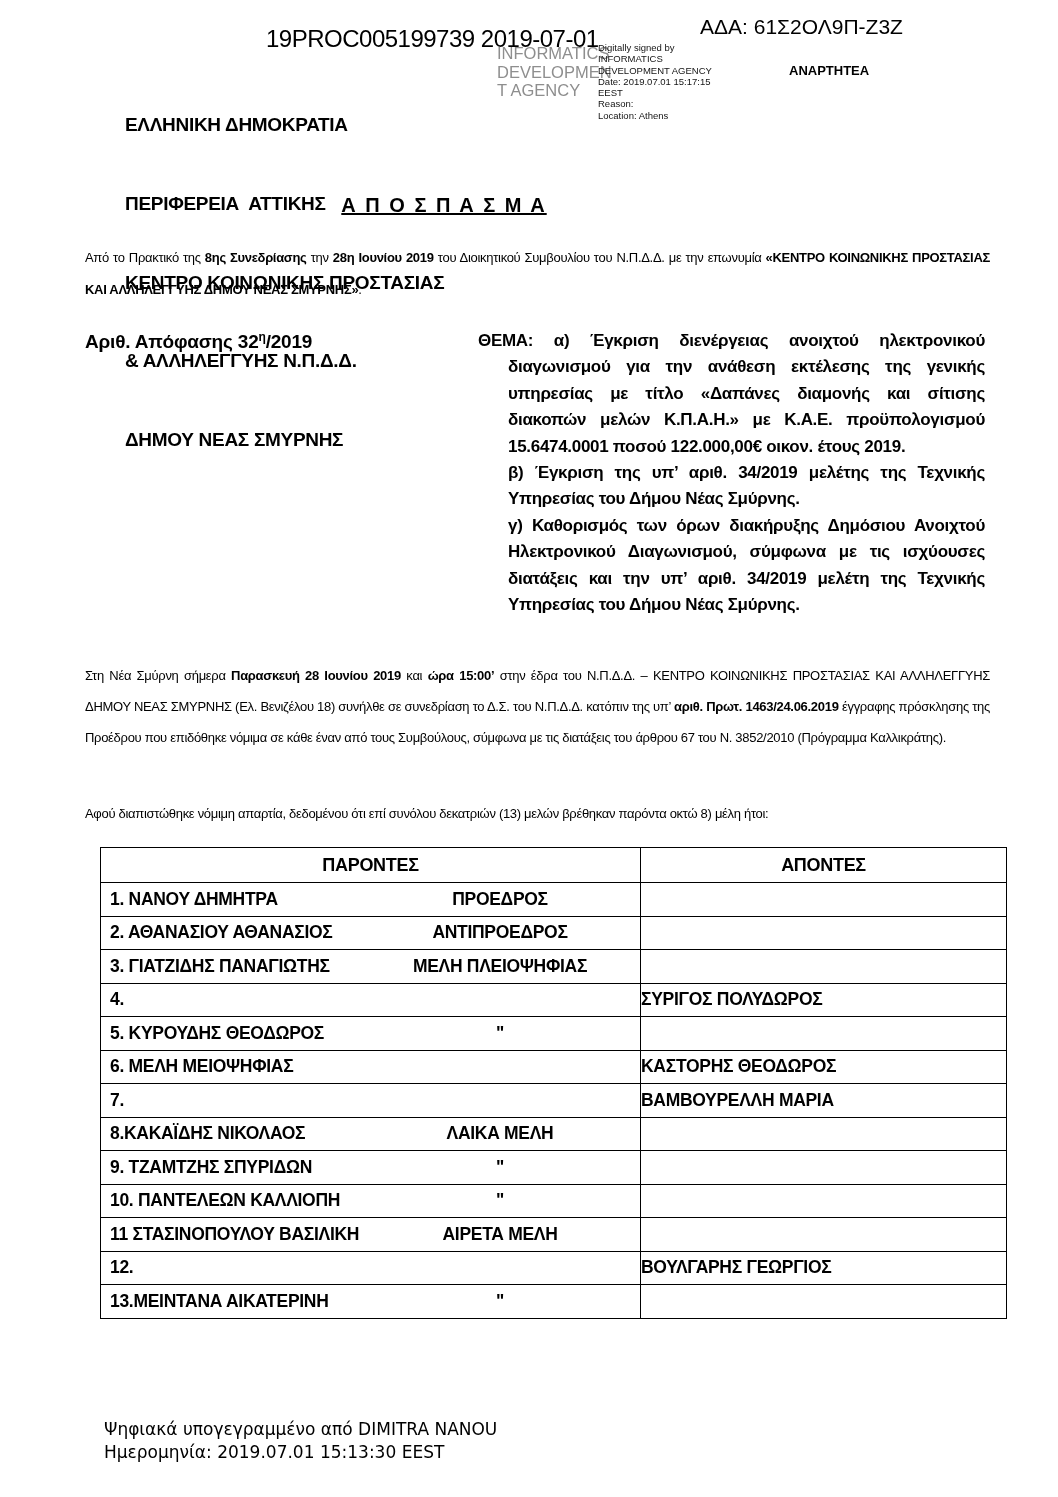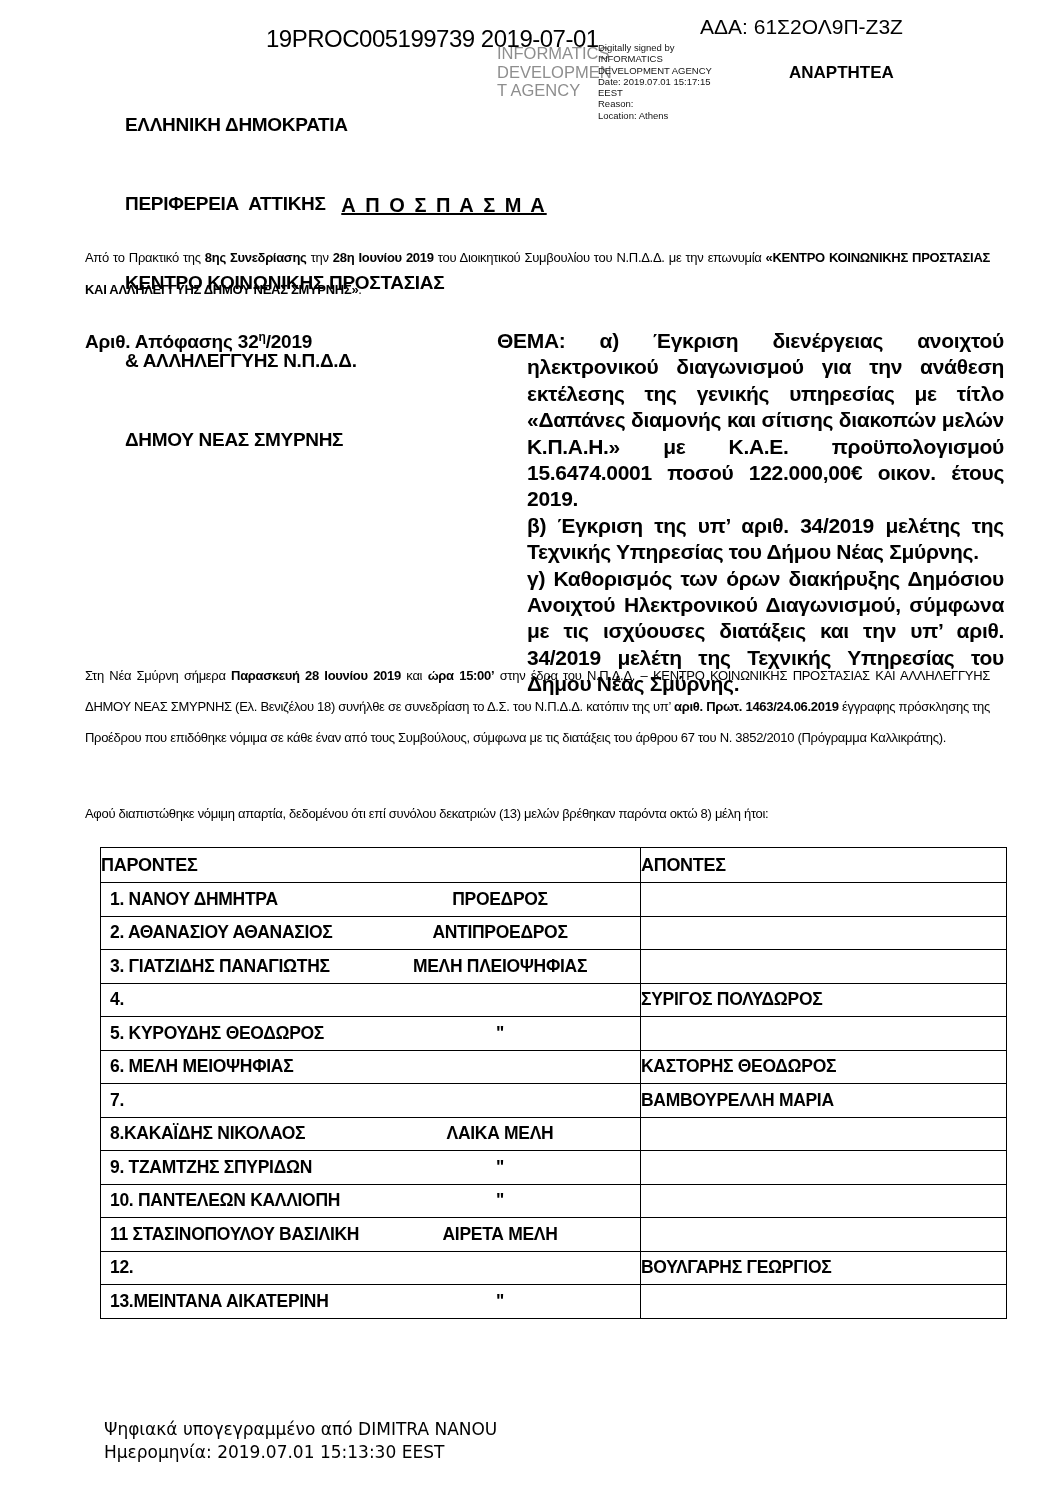--- a/index.html
+++ b/index.html
@@ -24,21 +24,21 @@
     font-size:16.5px; line-height:18.5px; color:#8e8e8e;
     z-index:1; white-space:nowrap;
   }
   .sig-stamp {
     position:absolute; left:598px; top:42px;
     font-size:9.5px; line-height:11.3px; color:#141414;
     z-index:2; white-space:nowrap;
   }
   .status-label {
     position:absolute; left:789px; top:63px;
-    font-size:17px; font-weight:bold; z-index:4;
+    font-size:13px; font-weight:bold; z-index:4;
   }
   .org-block {
     position:absolute; left:85px; top:60px;
     font-size:19px; font-weight:bold; line-height:26.2px;
     letter-spacing:-0.3px; white-space:pre;margin-left:40px;
   }
   .doc-title {
     position:absolute; left:0; top:194px; width:888px;
     text-align:center; font-size:20px; font-weight:bold;
     text-decoration:underline; letter-spacing:2px; white-space:pre;
@@ -51,37 +51,37 @@
   .intro   { top:242px; }
   .session { top:660px; line-height:31px; }
   .quorum  { top:798px; }
   .b { font-weight:bold; }
   .decision-label {
     position:absolute; left:85px; top:330px;
     font-size:19px; font-weight:bold; letter-spacing:-0.2px; white-space:nowrap;
   }
   .decision-label sup { font-size:12px; }
   .subject {
-    position:absolute; left:497px; top:328px; width:507px;
-    font-size:21px; font-weight:bold; line-height:26.4px;
+    position:absolute; left:478px; top:328px; width:507px;
+    font-size:17px; font-weight:bold; line-height:26.4px;
     text-align:justify; letter-spacing:-0.3px;
     padding-left:30px;
   }
   .subject p.hang { text-indent:-30px; }
   table.members {
     position:absolute; left:100px; top:847px; width:906px;
     border-collapse:collapse; table-layout:fixed;
     font-size:17.5px; font-weight:bold; letter-spacing:-0.3px;
   }
   table.members th, table.members td {
     border:1.6px solid #000; padding:0; height:33.5px; overflow:hidden;
   }
   table.members col.c-present { width:540px; }
   table.members col.c-absent  { width:366px; }
-  table.members th { text-align:left; font-size:18px; height:35px; }
+  table.members th { text-align:center; font-size:18px; height:35px; }
   td.present-cell .cellflex { display:flex; align-items:center; width:100%; }
   td.present-cell .pname { flex:1 1 auto; padding-left:9px; white-space:nowrap; }
   td.present-cell .prole { flex:0 0 280px; text-align:center; white-space:nowrap; }
   td.absent-cell { padding-left:32px; text-align:left; white-space:nowrap; }
   .footer {
     position:absolute; left:104px; top:1418px;
     font-family:"DejaVu Sans", sans-serif;
     font-size:17px; line-height:22.5px; letter-spacing:0;
   }
 </style>

